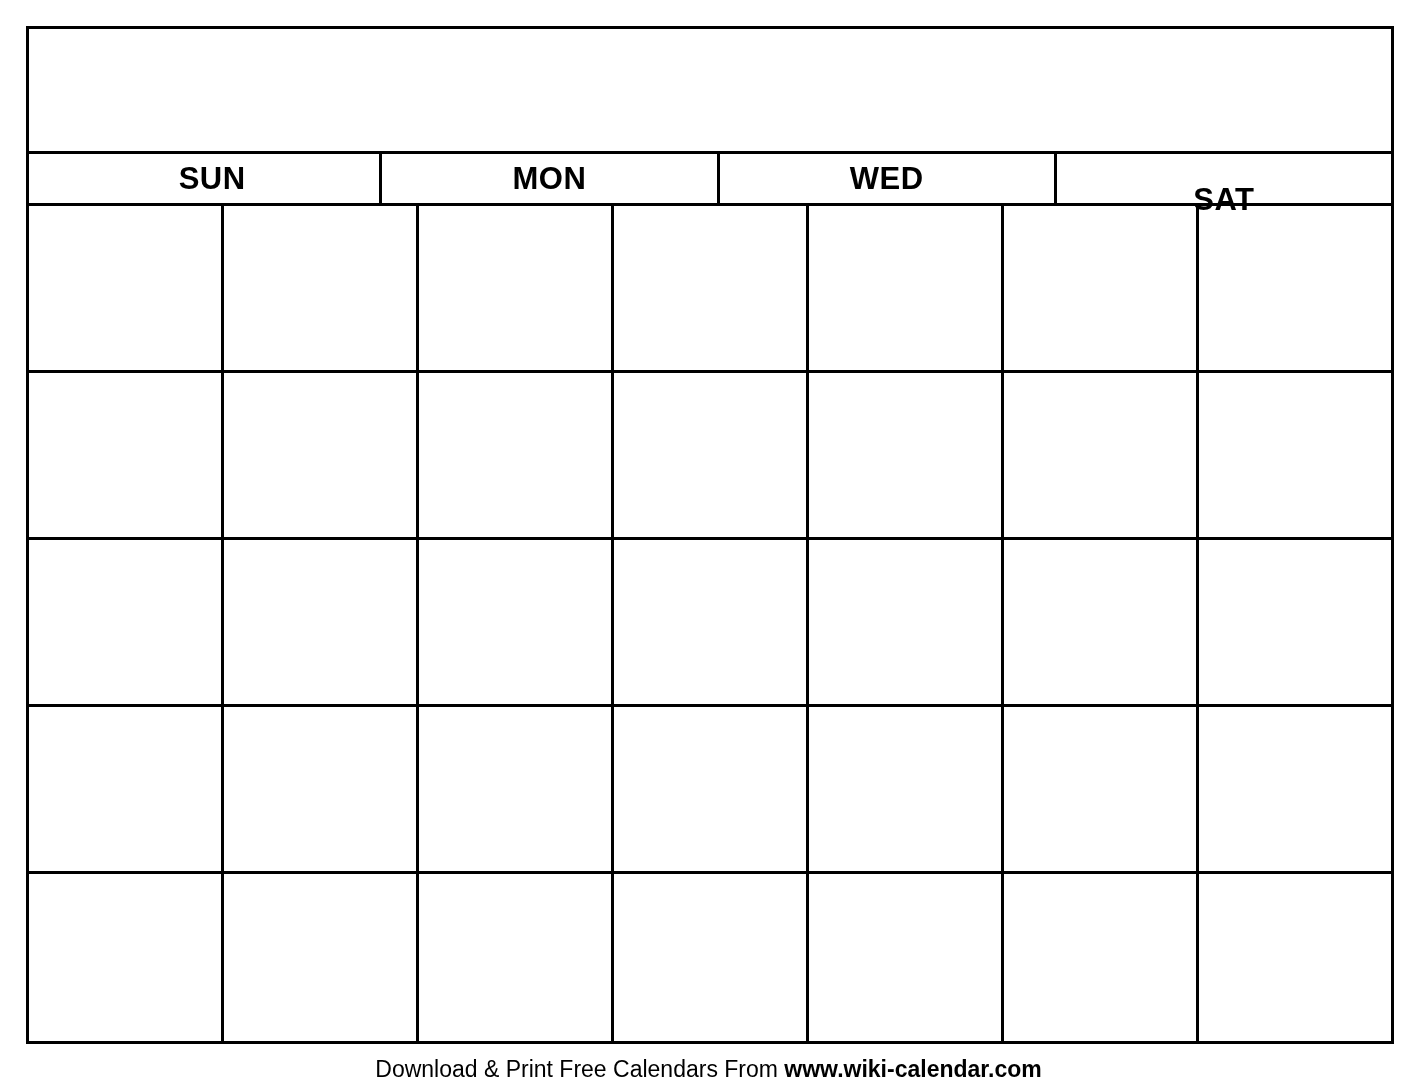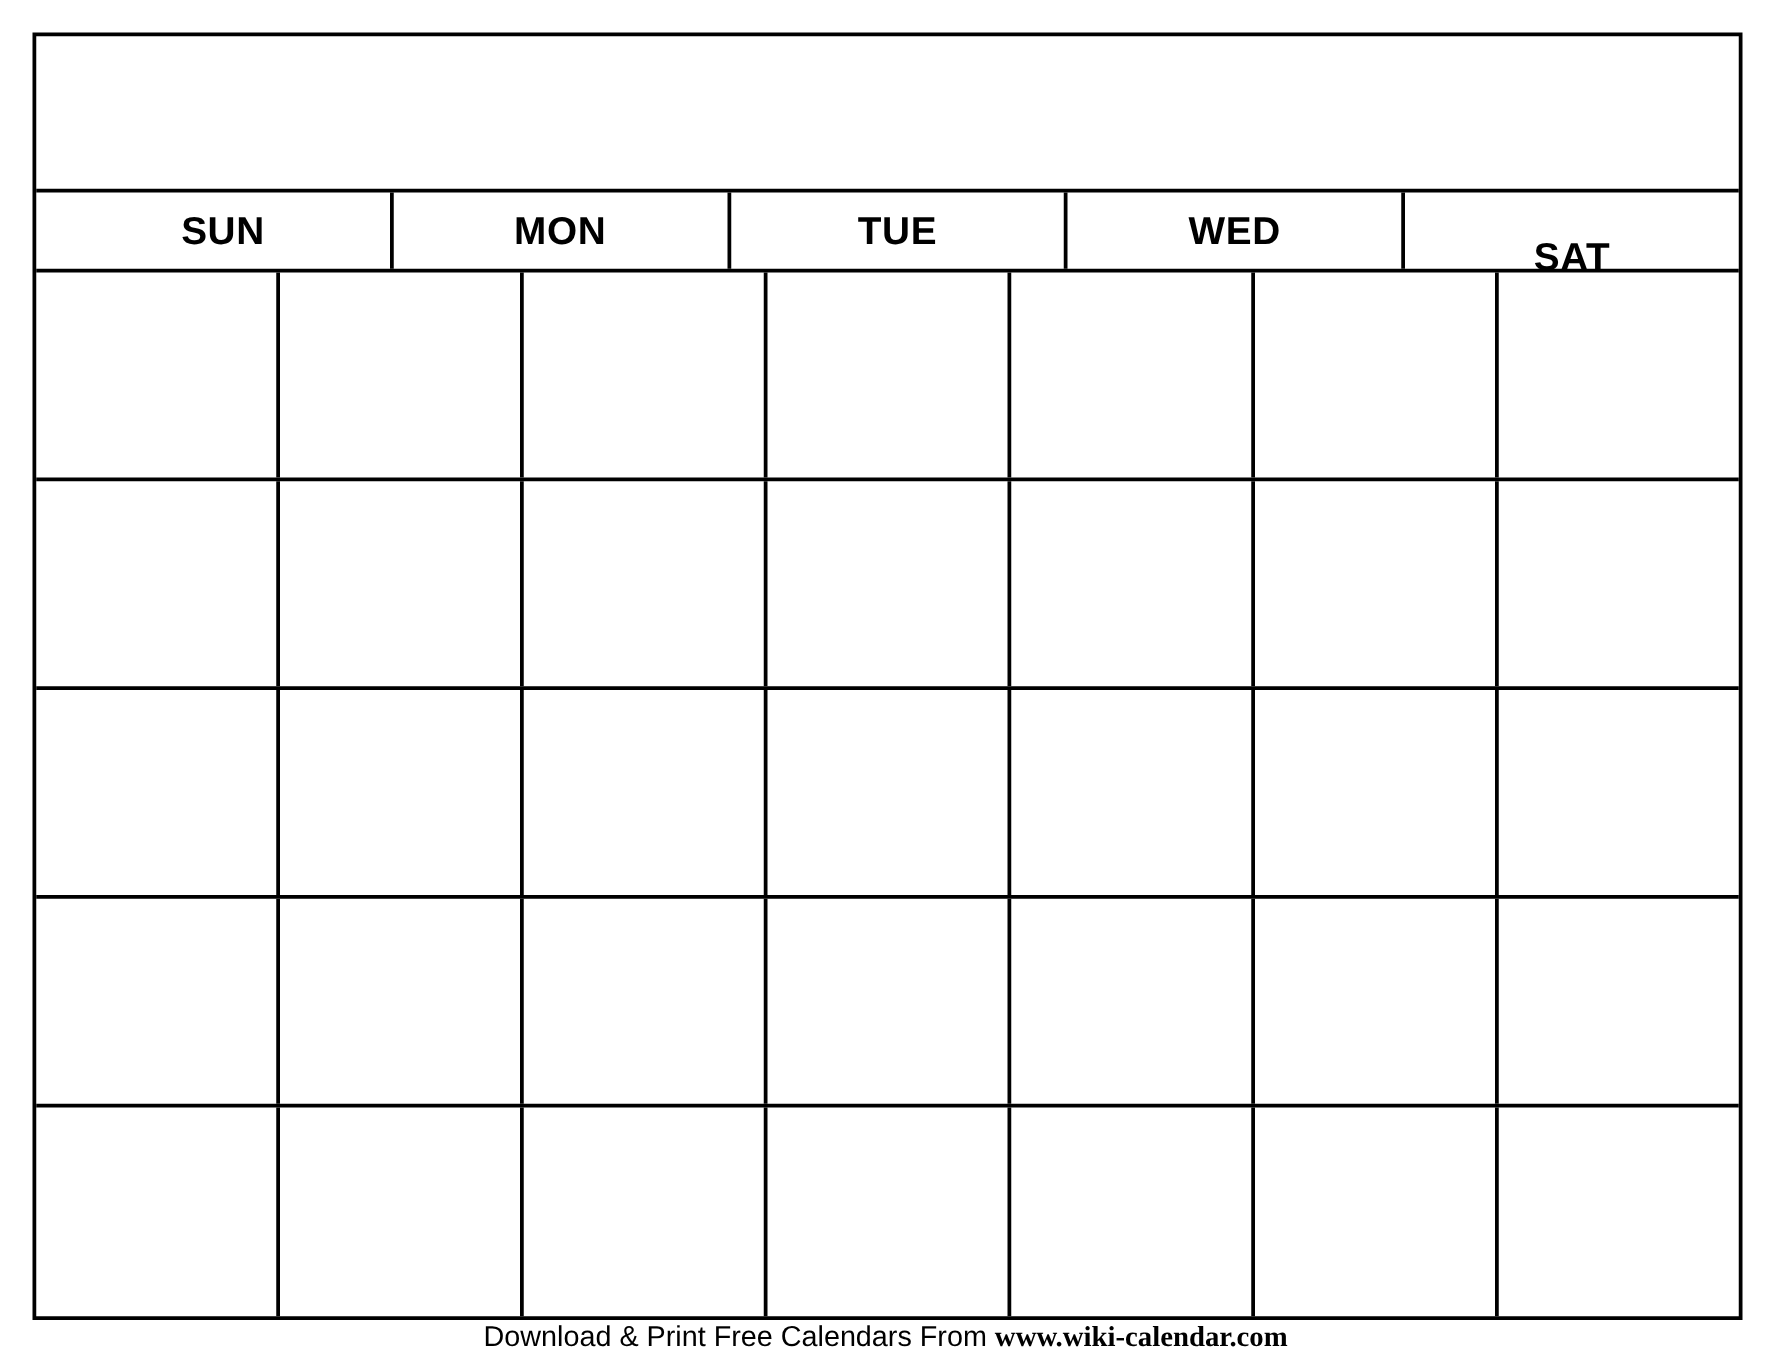--- a/index.html
+++ b/index.html
@@ -39,21 +39,21 @@
   }
   .title-text {
     font-size: 40px;
     font-weight: bold;
     color: #000000;
     letter-spacing: 1px;
   }
   
   .weekday-row {
     display: flex;
-    height: 64px;
+    height: 52px;
     border-bottom: 3px solid #000000;
     box-sizing: border-box;
     padding-left: 16px;
   }
   .weekday-cell {
     flex: 1 1 0;
     display: flex;
     align-items: center;
     justify-content: center;
     border-right: 3px solid #000000;
@@ -98,38 +98,36 @@
     position: absolute;
     left: 0;
     right: 0;
     bottom: 8px;
     text-align: center;
     font-size: 23px;
     color: #000000;
   }
   .footer .site {
     font-weight: bold;
-    font-family: Liberation Serif, serif;
   }
 </style>
 </head>
 <body>
 
 <div class="page">
 
   <div class="calendar">
 
     <div class="title-row">
       <div class="title-text"></div>
     </div>
 
     <div class="weekday-row">
       <div class="weekday-cell">SUN</div>
       <div class="weekday-cell">MON</div>
-      <div class="weekday-cell">TUE</div>
       <div class="weekday-cell">WED</div>
       <div class="weekday-cell">SAT</div>
     </div>
 
     <div class="week-row">
       <div class="day-cell">
           <span class="day-number"></span>
         </div>
       <div class="day-cell">
           <span class="day-number"></span>

